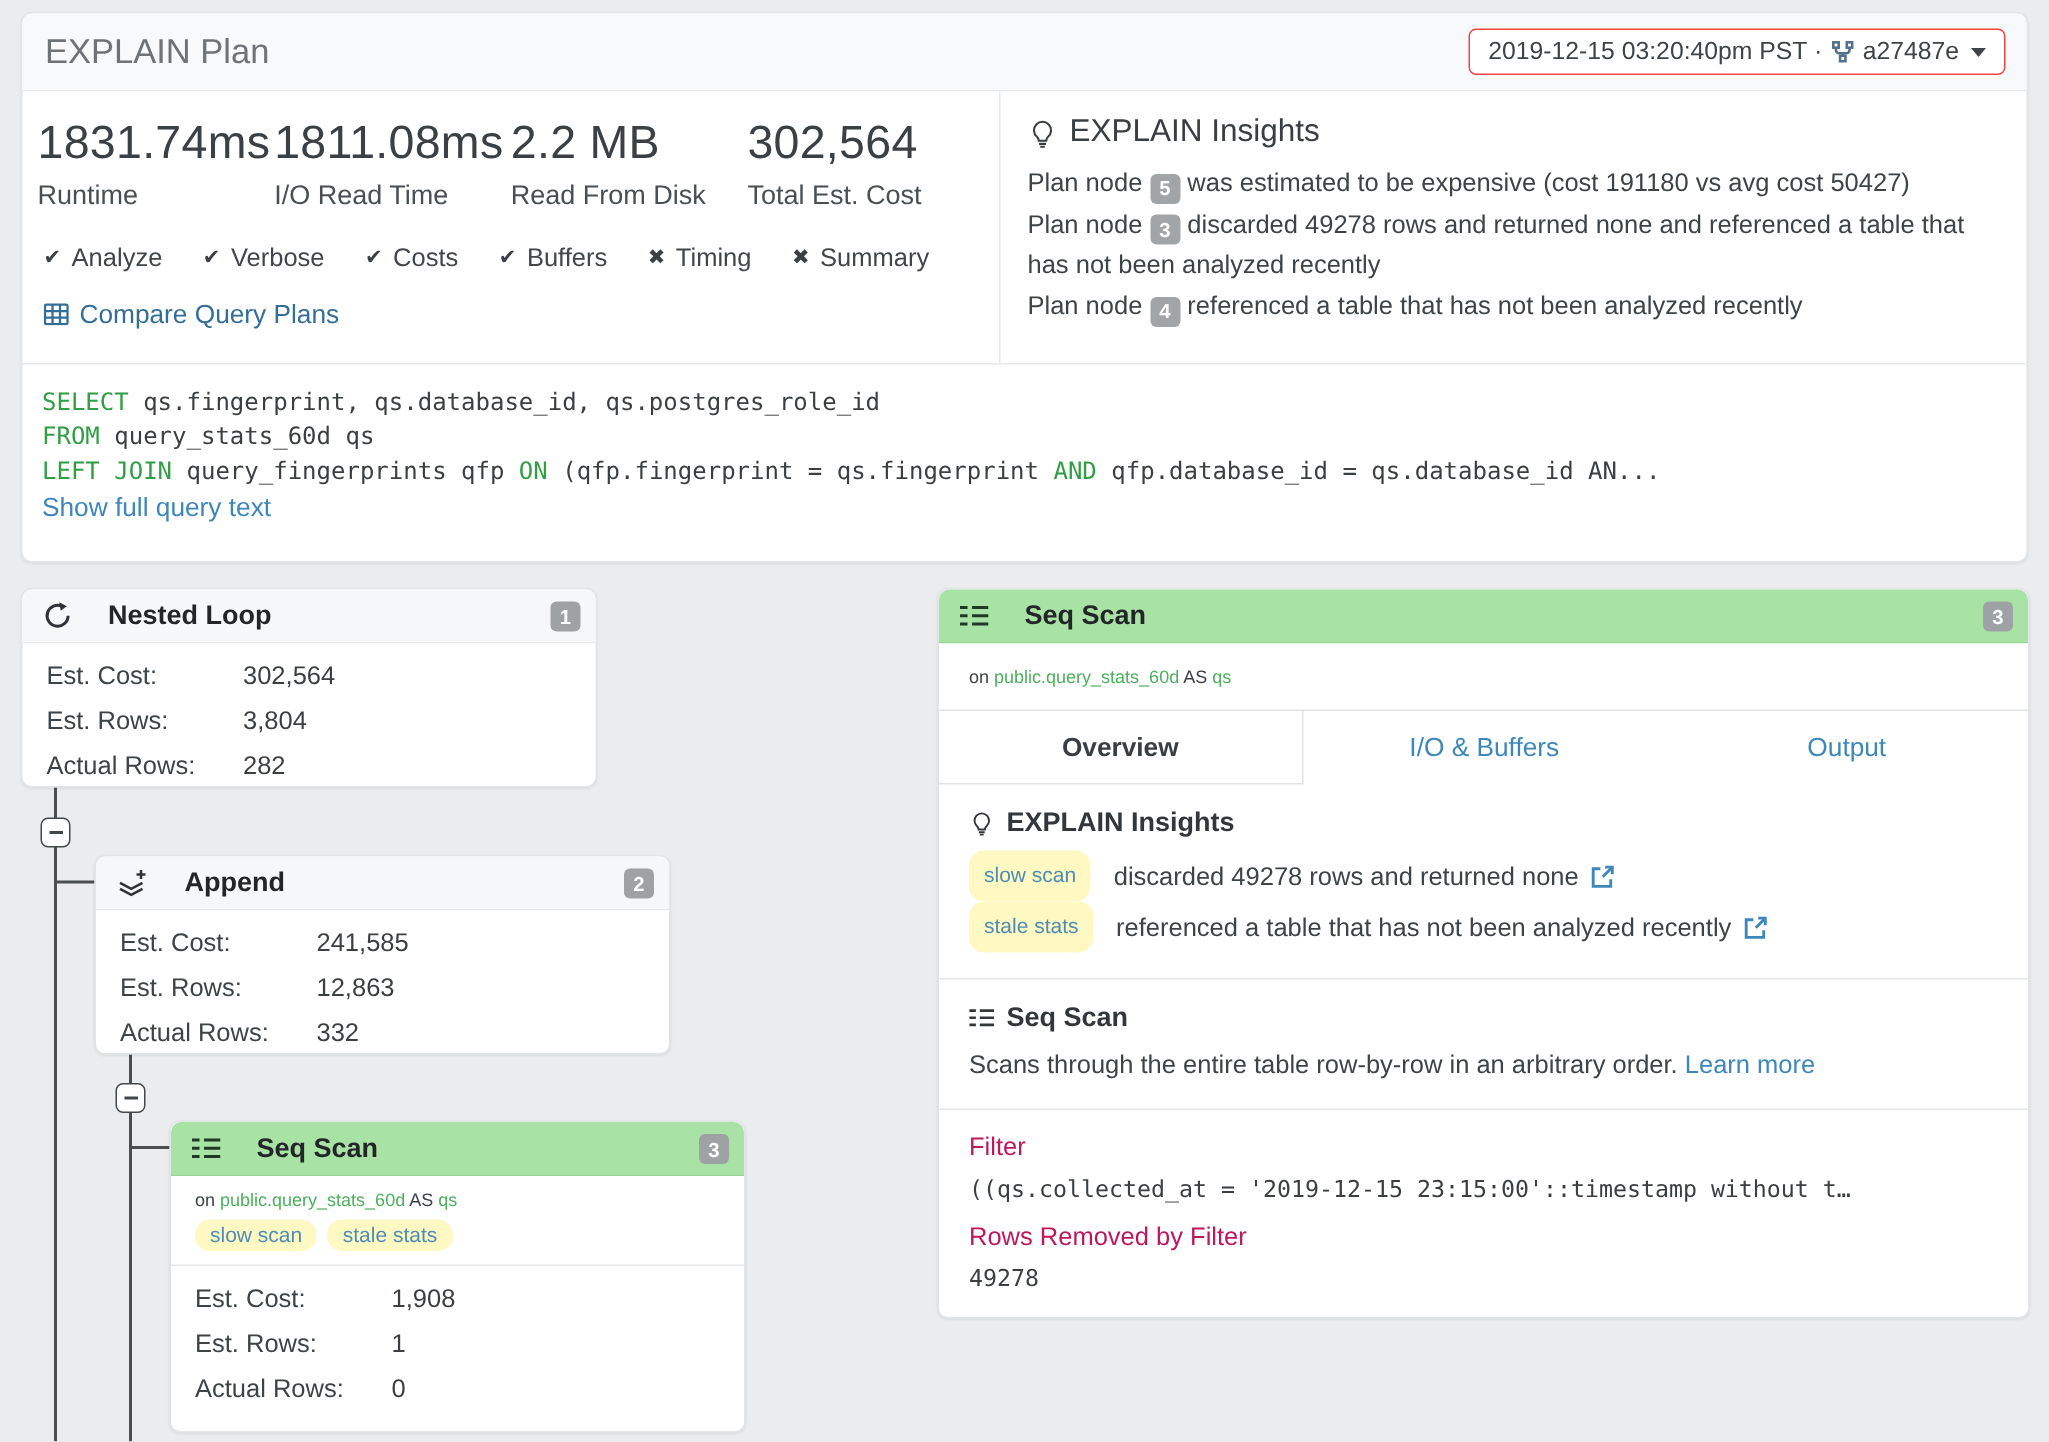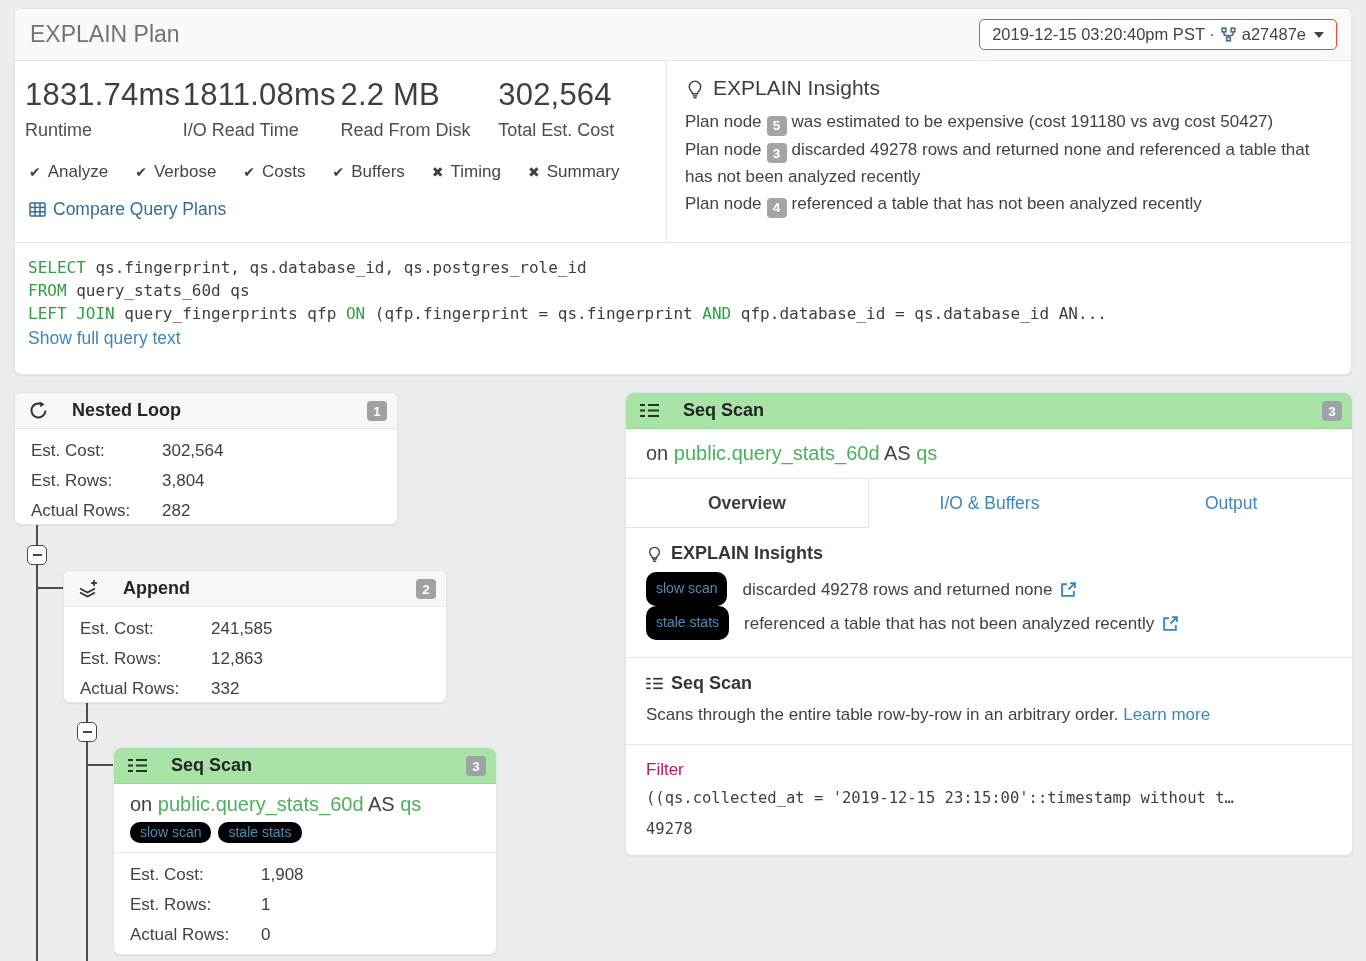--- a/index.html
+++ b/index.html
@@ -61,23 +61,23 @@
                  border-radius:7px 7px 0 0; display:flex; align-items:center; gap:24px; padding:0 14px; }
   .node-header.green { background:#a8e2a4; border-bottom:1px solid #9ad597; }
   .node-title { font-size:18px; font-weight:bold; color:#232629; }
   .node-badge { position:absolute; right:10px; top:8px; width:20px; height:20px; background:#9fa2a5;
                 border-radius:4px; color:#fff; font-size:13.5px; font-weight:bold; display:flex;
                 align-items:center; justify-content:center; }
   .node-rows { padding:7px 16px 0 16px; font-size:17px; }
   .node-row { display:flex; line-height:30px; }
   .node-row .lbl { width:131px; color:#3e4347; }
   .node-row .val { color:#3b3f42; }
-  .on-line { font-size:20px; white-space:pre; color:#3e4347; }
+  .on-line { font-size:12px; white-space:pre; color:#3e4347; }
   .green-link { color:#4cb05c; cursor:pointer; }
-  .tag-pill { display:inline-block; background:#000000; color:#508cb4; font-size:14px;
+  .tag-pill { display:inline-block; background:#fef9c3; color:#508cb4; font-size:14px;
               padding:2px 10px 3px; border-radius:10px; margin-right:7px; }
 
   .nested-card { left:14px; top:392px; width:384px; height:133px; }
   .append-card { left:63px; top:570px; width:384px; height:133px; }
   .seq-card    { left:113px; top:747px; width:384px; height:208px; }
   .seq-on-block { padding:9px 16px 9px 16px; border-bottom:1px solid #e6e8ea; }
   .seq-on-block .on-line { margin-bottom:6px; }
 
   
   .detail-panel { left:625px; top:392px; width:728px; }
@@ -391,17 +391,18 @@
       </div>
       <div class="desc-text">
         <span>Scans through the entire table row-by-row in an arbitrary order.</span>
         <a class="blue-link">Learn more</a>
       </div>
     </div>
 
     <div class="detail-section">
       <div class="filter-heading">Filter</div>
       <div class="mono-val">((qs.collected_at = '2019-12-15 23:15:00'::timestamp without t…</div>
+      <div class="filter-heading">Rows Removed by Filter</div>
       <div class="mono-small">49278</div>
     </div>
   </section>
 
 </div>
 
 </body></html>

